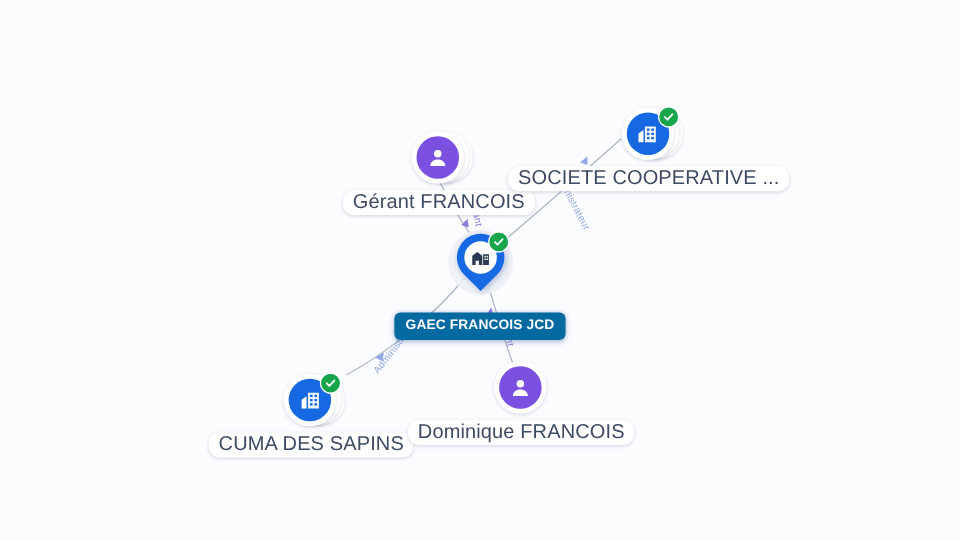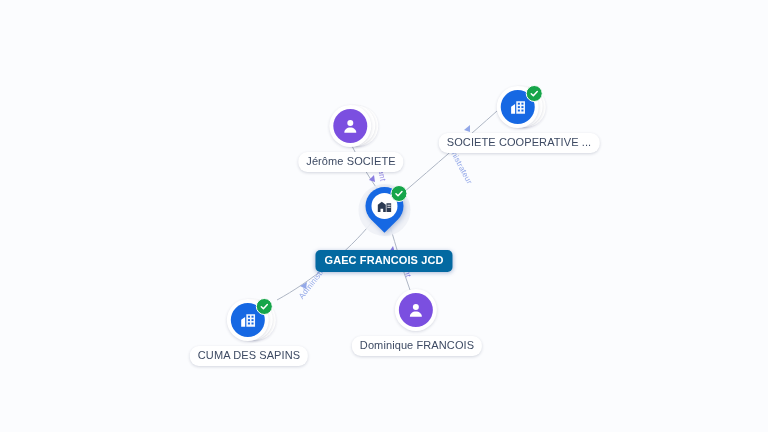--- a/index.html
+++ b/index.html
@@ -91,21 +91,21 @@
     justify-content: center;
     z-index: 6;
   }
   .stack .badge-check { right: -2px; top: 0px; }
 
   
   .node-label {
     margin-top: 4px;
     background: #ffffff;
     color: #3d4a63;
-    font-size: 11px;
+    font-size: 16px;
     line-height: 13px;
     padding: 3px 8px 4px 8px;
     border-radius: 9px;
     white-space: nowrap;
     box-shadow: 0 1px 3px rgba(30,40,80,0.18);
     letter-spacing: 0.1px;
   }
   .node-label.primary {
     background: #0369a1;
     color: #ffffff;
@@ -209,21 +209,21 @@
       <div class="layer l3"></div>
       <div class="layer l2"></div>
       <div class="layer l1"></div>
       <div class="avatar person">
         <svg width="18" height="18" viewBox="0 0 24 24" fill="#ffffff">
           <circle cx="12" cy="8" r="4"></circle>
           <path d="M4 21c0-4.4 3.6-7 8-7s8 2.6 8 7z"></path>
         </svg>
       </div>
     </div>
-    <div class="node-label">Jérôme SOCIETE</div>
+    <div class="node-label">Gérant FRANCOIS</div>
   </div>
 
   <div class="node" style="left:519px; top:85px;">
     <div class="stack">
       <div class="layer l3"></div>
       <div class="layer l2"></div>
       <div class="layer l1"></div>
       <div class="avatar company">
         <svg width="19" height="19" viewBox="0 0 24 24" fill="#ffffff">
           <path d="M3 20V11l5-3.5V20z"></path>

